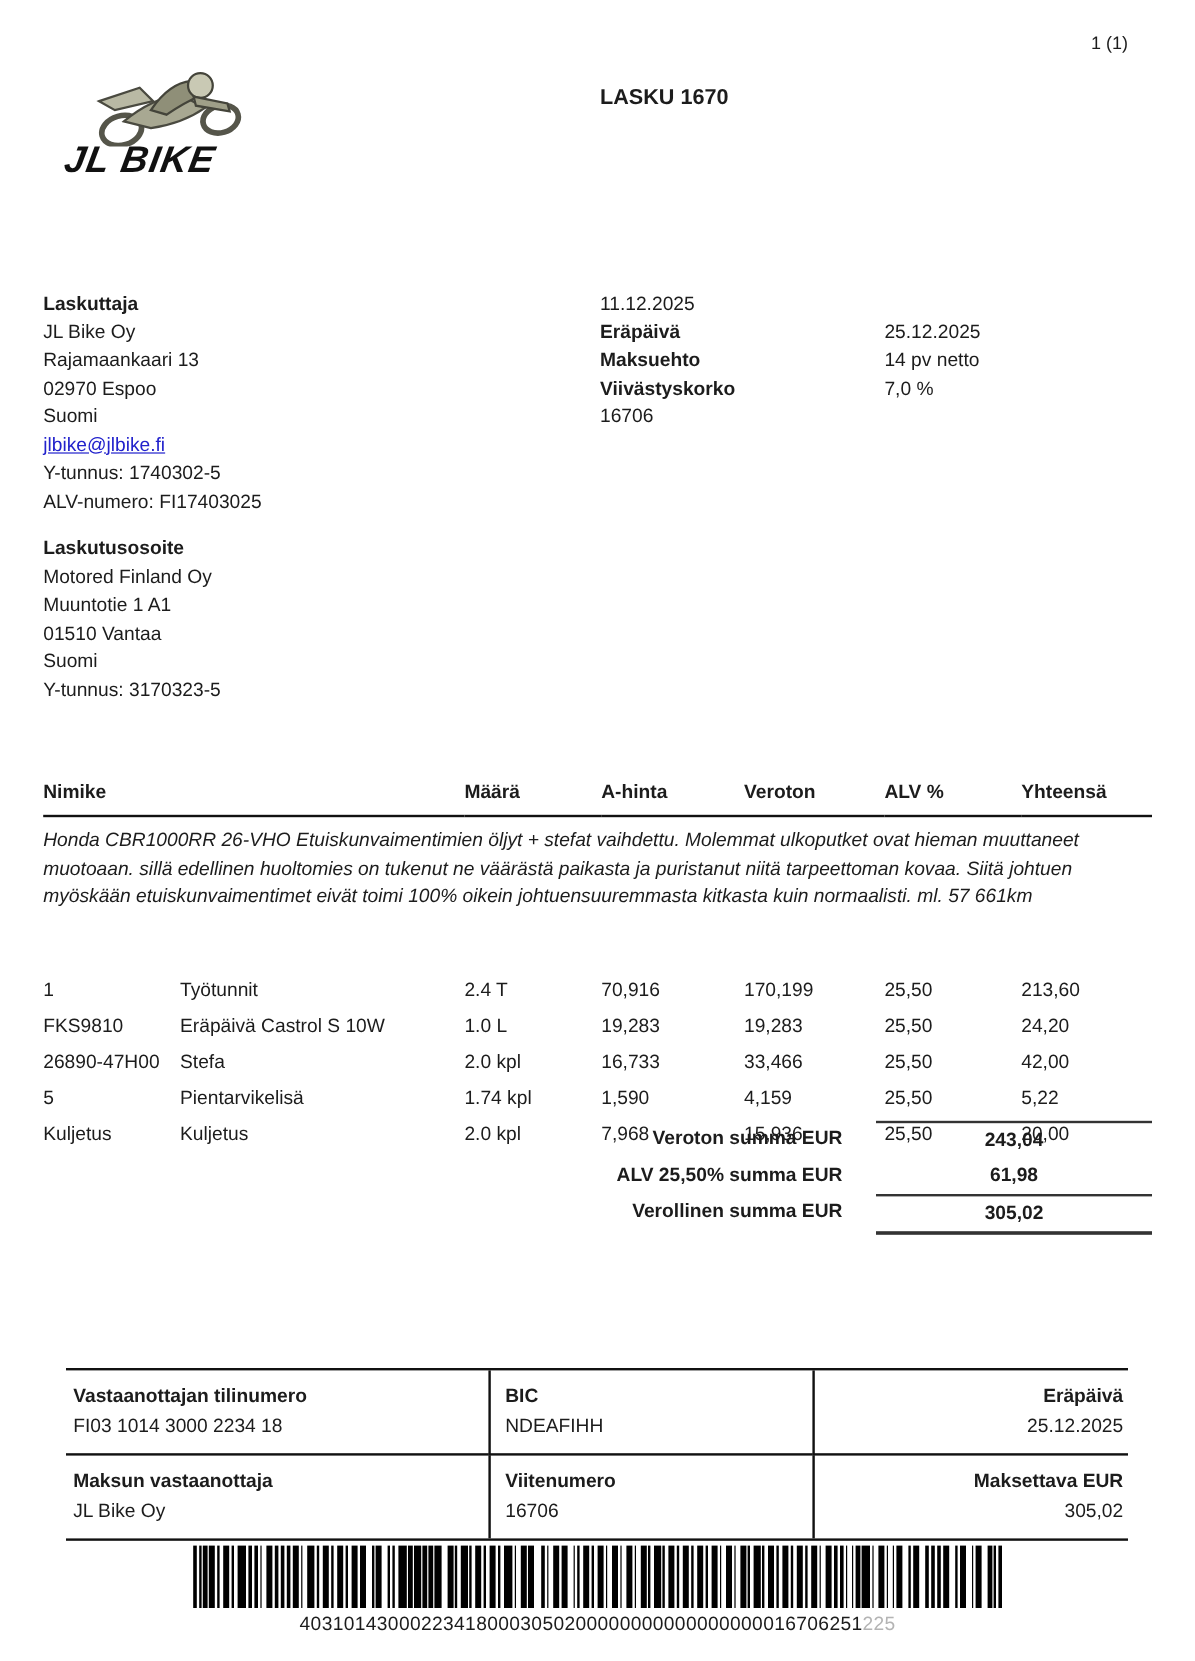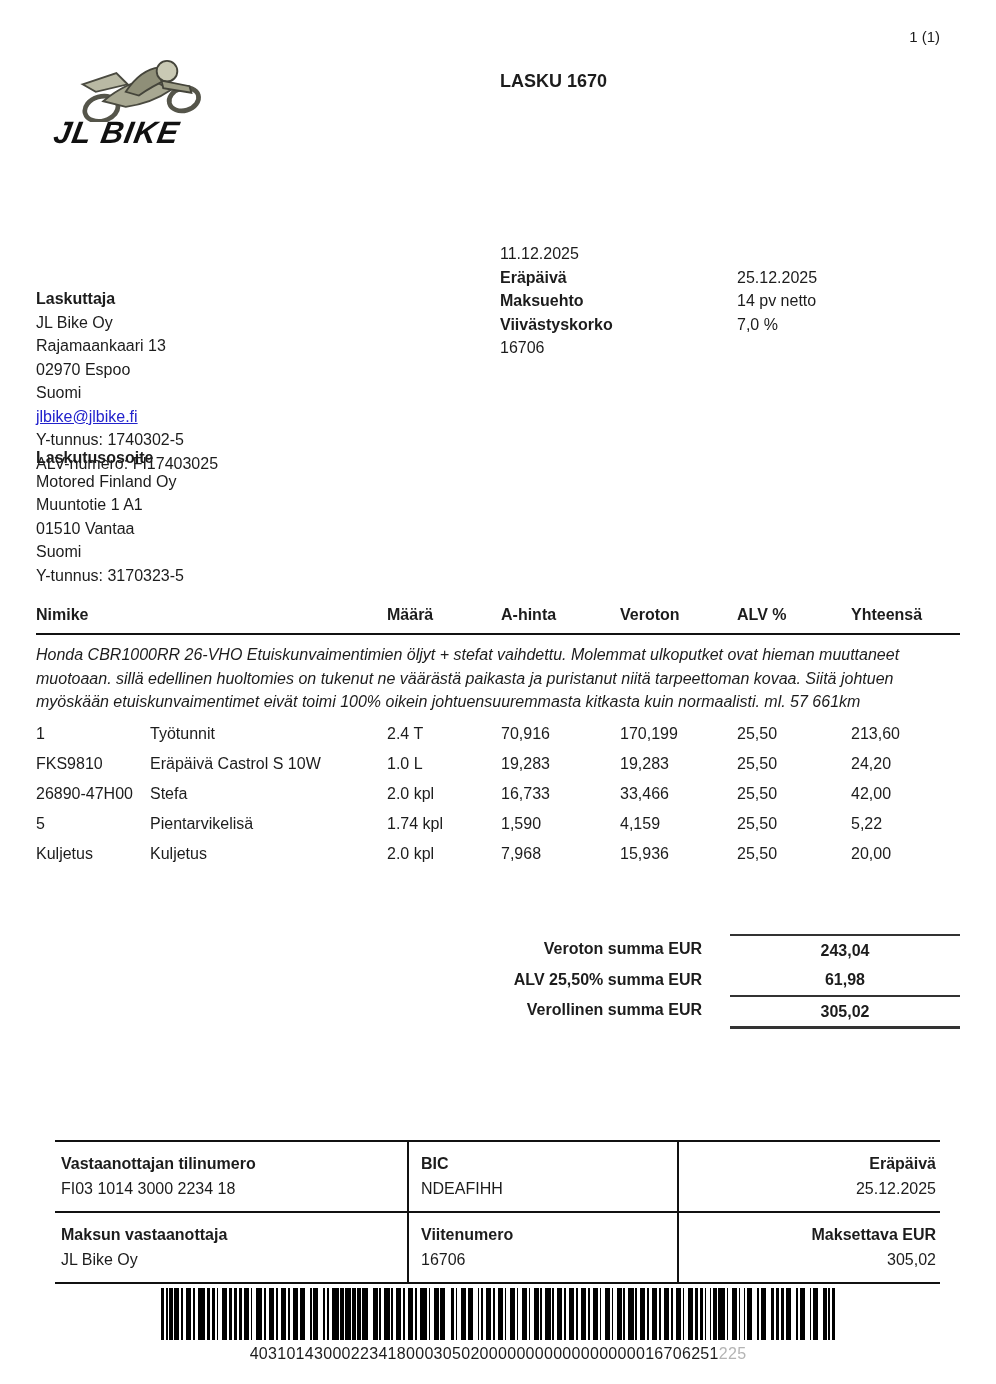--- a/index.html
+++ b/index.html
@@ -25,34 +25,35 @@
     font-weight:bold; font-style:italic;
     font-size:31px; letter-spacing:1px;
     transform:skewX(-10deg);
     color:#111;
     white-space:nowrap;
   }
 
   .doc-title { position:absolute; left:500px; top:71px; font-size:18px; font-weight:bold; }
 
   
-  .biller { position:absolute; left:36px; top:242px; line-height:23.5px;margin-top:45px; }
+  .biller { position:absolute; left:36px; top:242px; line-height:23.5px; }
   .billing-address { position:absolute; left:36px; top:446px; line-height:23.5px; }
   .block-heading { font-weight:bold; }
   a.email-link { text-decoration:underline; }
 
   .meta { position:absolute; left:500px; top:242px; line-height:23.5px; }
   .meta-row { display:flex; }
   .meta-label { width:237px; font-weight:bold; }
 
   
   .items { position:absolute; left:36px; top:604px; width:924px; }
   .items-header, .items-body {
     display:grid;
     grid-template-columns:114px 237px 114px 119px 117px 114px 1fr;
+    margin-top:46px;
   }
   .items-header .cell {
     font-weight:bold;
     padding:2px 0 9px 0;
     border-bottom:2px solid #111;
   }
   .item-desc { font-style:italic; line-height:23.7px; padding:8px 0 5px 0; }
   .items-body .cell { height:30px; display:flex; align-items:center; }
 
   

